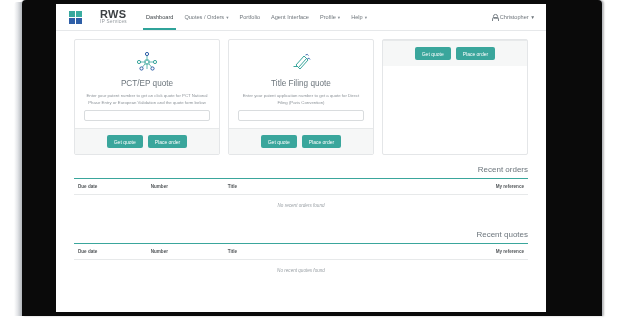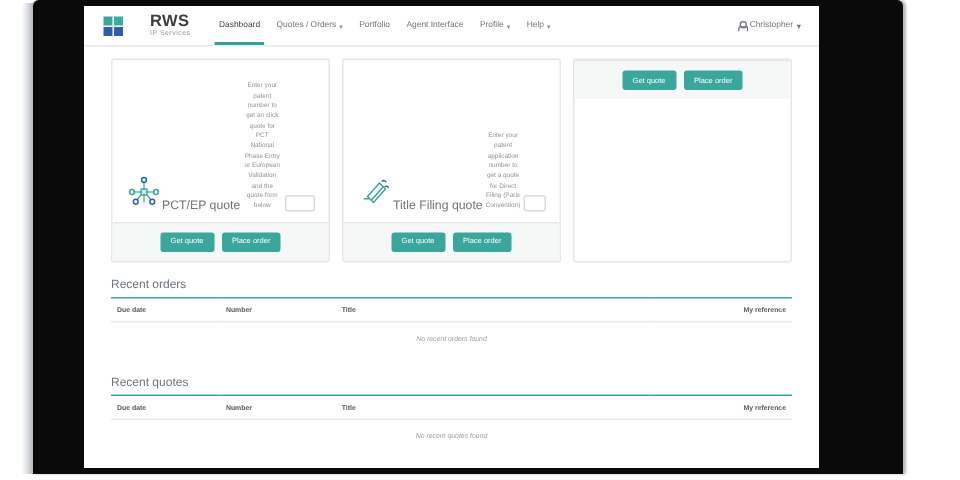--- a/index.html
+++ b/index.html
@@ -159,22 +159,22 @@
     border: 1px solid #e4e6e8;
     border-radius: 2px;
     display: flex;
     flex-direction: column;
     min-width: 0;
   }
   .card-body {
     padding: 9px 9px 7px 9px;
     flex: 1 1 auto;
     display: flex;
-    flex-direction: row;
-    align-items: flex-end;
+    flex-direction: column;
+    align-items: center;
     min-height: 88px;
   }
   .card-icon { height: 26px; display: flex; align-items: center; justify-content: center; }
   .card-title {
     font-size: 8.2px;
     color: #6c757c;
     margin-top: 4px;
     text-align: center;
     white-space: nowrap;
   }
@@ -216,21 +216,21 @@
     font-size: 5px;
     padding: 3.5px 7px;
     cursor: pointer;
     white-space: nowrap;
     font-family: "Liberation Sans", sans-serif;
   }
 
   
   .section { padding: 0 18px; margin-top: 10px; }
   .section-title {
-    text-align: left;
+    text-align: right;
     font-size: 8px;
     color: #6c757c;
     padding-bottom: 4px;
   }
   table.listing {
     width: 100%;
     border-collapse: collapse;
     border-top: 1.4px solid #3aa69c;
   }
   table.listing th {

